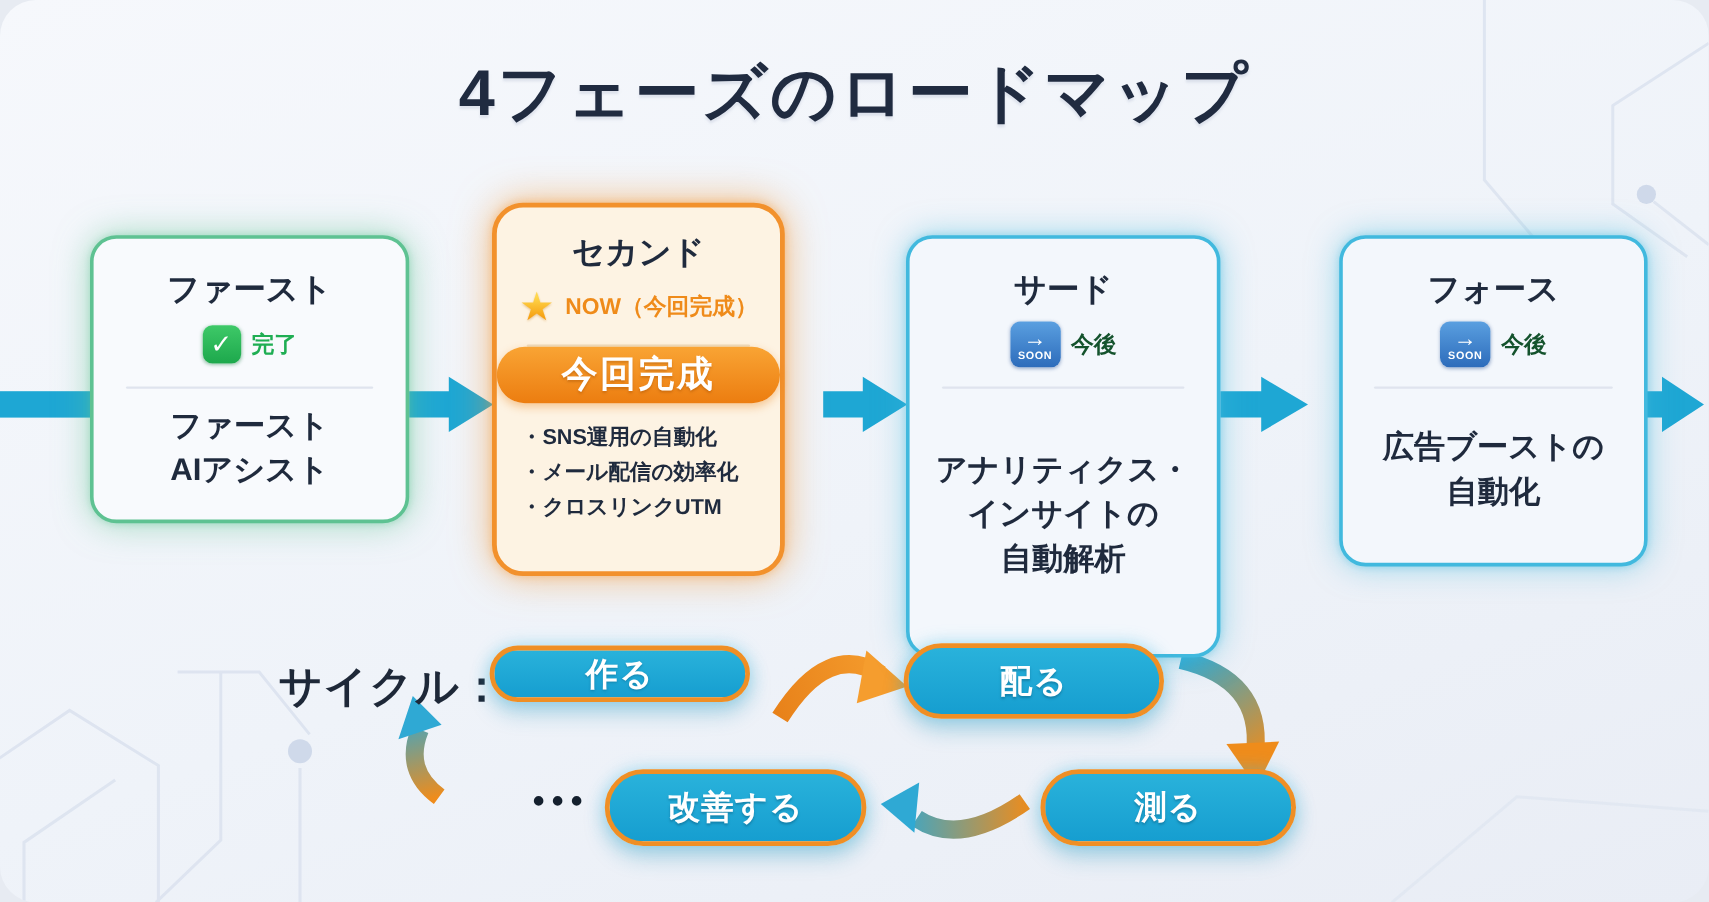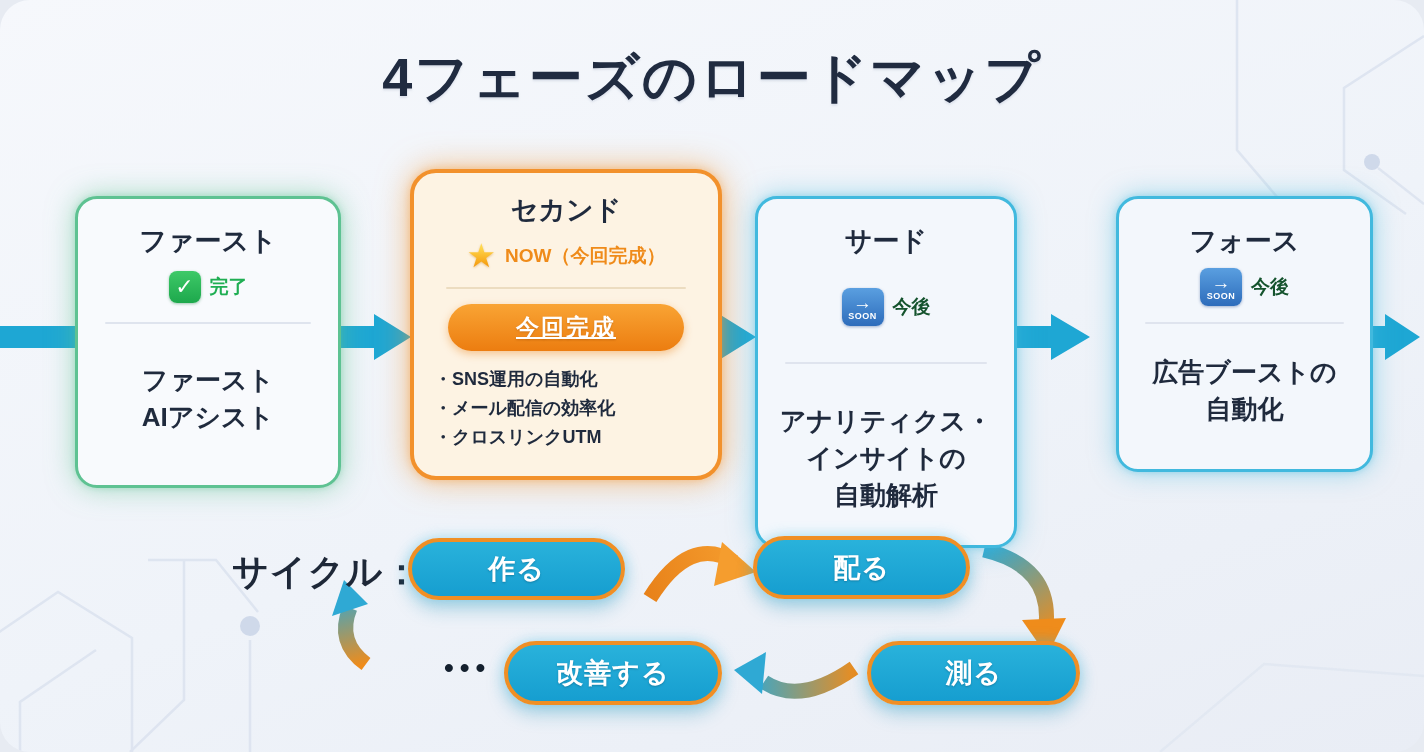--- a/index.html
+++ b/index.html
@@ -20,27 +20,27 @@
     text-align:center;font-size:54px;font-weight:900;color:#202b40;
     letter-spacing:2px;text-shadow:0 2px 2px rgba(180,190,210,.35);
   }
 
   
   .card{
     position:absolute;z-index:2;border-radius:22px;
     display:flex;flex-direction:column;align-items:center;
     padding-top:24px;
   }
-  .c1{left:75px;top:196px;width:266px;height:292px;background:#f8fafd;
+  .c1{left:75px;top:196px;width:266px;height:240px;background:#f8fafd;
       border:3px solid #5ec292;box-shadow:0 0 28px rgba(94,194,146,.55),0 0 6px rgba(94,194,146,.35);}
-  .c2{left:410px;top:169px;width:312px;height:311px;background:#fdf3e3;
+  .c2{left:410px;top:169px;width:244px;height:311px;background:#fdf3e3;
       border:4px solid #f2912c;border-radius:26px;padding-top:19px;
       box-shadow:0 0 32px rgba(244,150,50,.6),0 0 8px rgba(244,150,50,.4);}
   .c3{left:755px;top:196px;width:262px;height:352px;background:#f3f7fc;
-      border:3px solid #41b9de;box-shadow:0 0 26px rgba(65,185,222,.5),0 0 6px rgba(65,185,222,.35);gap:20px;}
+      border:3px solid #41b9de;box-shadow:0 0 26px rgba(65,185,222,.5),0 0 6px rgba(65,185,222,.35);}
   .c4{left:1116px;top:196px;width:257px;height:276px;background:#f3f7fc;
       border:3px solid #41b9de;box-shadow:0 0 26px rgba(65,185,222,.5),0 0 6px rgba(65,185,222,.35);}
 
   .card-name{font-size:27px;font-weight:900;color:#1f2a3d;}
   .status-row{display:flex;align-items:center;justify-content:center;gap:9px;margin-top:9px;height:38px;}
   .status-text{font-size:19px;font-weight:800;}
   .st-green{color:#1fae53;}
   .st-orange{color:#ef8b1a;}
   .st-cyan{color:#14532d;text-align:center;}
 
@@ -67,48 +67,47 @@
 
   .divider{width:79%;height:2px;margin-top:16px;background:#dfe4ee;border-radius:1px;}
   .c2 .divider{background:#ecdcc0;margin-top:12px;}
 
   .body-text{
     flex:1;display:flex;flex-direction:column;justify-content:center;
     text-align:center;font-size:26px;font-weight:800;color:#1f2a3d;line-height:1.42;
     padding-bottom:12px;
   }
   .now-pill{
-    margin-top:15px;width:236px;height:47px;border-radius:24px;
+    width:236px;height:47px;border-radius:24px;
     background:linear-gradient(180deg,#f9a434,#ec7d10);
-    color:#fff;font-size:23px;font-weight:800;letter-spacing:2px;
+    color:#fff;font-size:30px;font-weight:800;letter-spacing:2px;
     display:flex;align-items:center;justify-content:center;
     box-shadow:0 3px 8px rgba(236,125,16,.4);
     text-shadow:0 1px 2px rgba(150,70,0,.35);
-    text-decoration:underline;
   }
   .bullets{
     width:100%;margin-top:14px;padding:0 14px 0 20px;text-align:left;
     font-size:18px;font-weight:800;color:#1f2a3d;line-height:1.62;
   }
 
   
   .cycle-label{
     position:absolute;left:232px;top:548px;z-index:2;
     font-size:36px;font-weight:900;color:#1e2838;letter-spacing:1px;
   }
   .cpill{
     position:absolute;z-index:2;border-radius:34px;
     background:linear-gradient(180deg,#29b2db,#169ed0);
     border:4px solid #ef8f25;color:#fff;
     font-size:27px;font-weight:800;letter-spacing:1px;
     display:flex;align-items:center;justify-content:center;
     box-shadow:0 10px 18px rgba(24,140,180,.28),0 0 14px rgba(70,195,235,.4);
     text-shadow:0 1px 2px rgba(0,60,90,.35);
   }
-  .p-make{left:408px;top:538px;width:217px;height:62px;font-family:Liberation Mono, monospace;}
+  .p-make{left:408px;top:538px;width:217px;height:47px;font-family:Liberation Mono, monospace;}
   .p-distribute{left:753px;top:536px;width:217px;height:63px;}
   .p-measure{left:867px;top:641px;width:213px;height:64px;}
   .p-improve{left:504px;top:641px;width:218px;height:64px;}
   .cycle-dots{
     position:absolute;left:444px;top:652px;z-index:2;
     font-size:28px;font-weight:900;color:#14202e;letter-spacing:6px;
   }
 </style>
 </head>
 <body>

